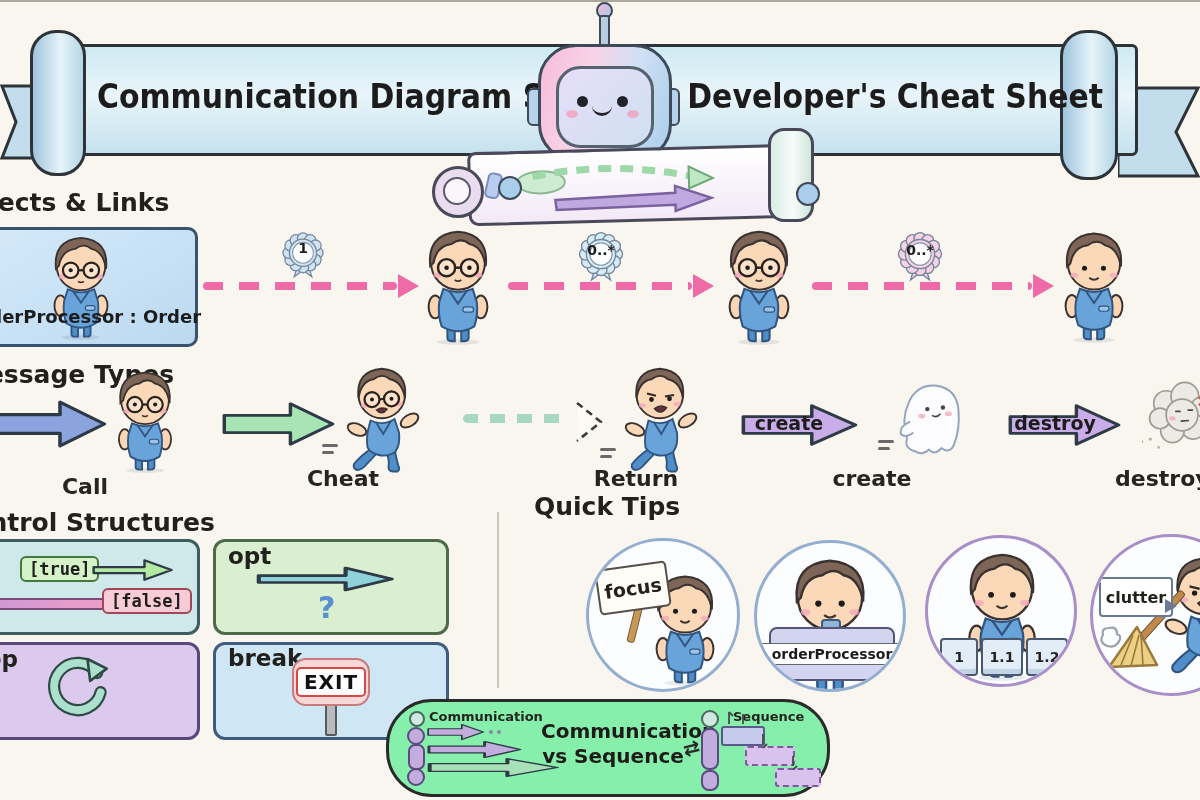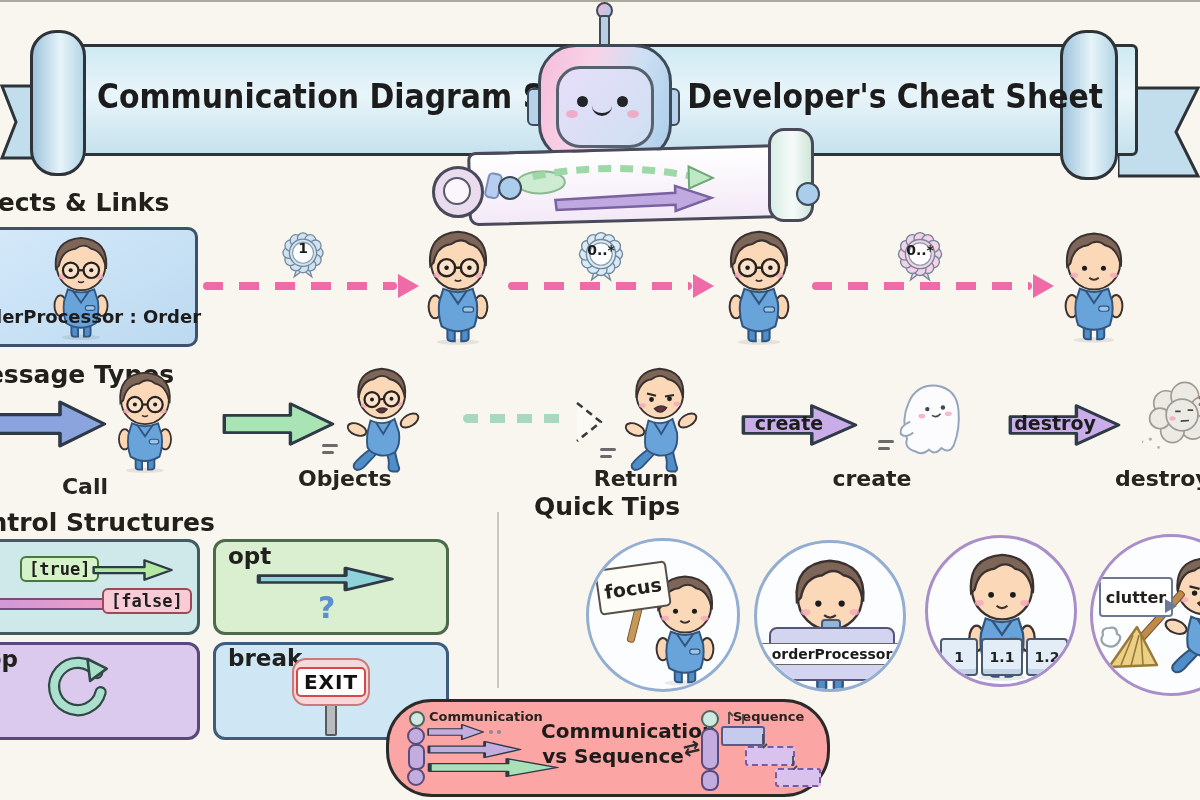--- a/index.html
+++ b/index.html
@@ -263,21 +263,21 @@
   <svg class="abs" style="left:222px;top:400px;width:114px;height:48px;color:#a9e5b4" preserveAspectRatio="none" viewBox="0 0 100 50">
       <use href="#blockarrow"></use>
     </svg>
   <div class="abs speed" style="left:322px;top:444px">
       <i></i>
       <i style="width:12px"></i>
     </div>
   <svg class="abs" style="left:334px;top:362px;width:94px;height:114px">
       <use href="#p-run"></use>
     </svg>
-  <div class="abs lbl" style="left:298px;top:466px;width:90px">Objects</div>
+  <div class="abs lbl" style="left:298px;top:466px;width:90px">Cheat</div>
 
   <div class="abs rdash" style="left:463px;top:414px;width:108px"></div>
   <svg class="abs" style="left:574px;top:400px" width="32" height="44">
     <path d="M3,3 L27,22 L3,41" fill="#fbfaf4" stroke="#3a3a3a" stroke-width="2.6" stroke-dasharray="7 5" stroke-linejoin="round"></path>
   </svg>
   <div class="abs speed" style="left:600px;top:448px">
       <i></i>
       <i style="width:12px"></i>
     </div>
   <svg class="abs" style="left:612px;top:362px;width:94px;height:114px">
@@ -377,21 +377,21 @@
       <polygon points="30,2 2,42 50,40" fill="#ecd084" stroke="#9a7a3c" stroke-width="2.5" stroke-linejoin="round"></polygon>
       <path d="M14,40 L26,10 M24,41 L32,10 M36,40 L34,10" stroke="#9a7a3c" stroke-width="1.6"></path>
     </svg>
     <svg class="abs" style="left:4px;top:86px" width="30" height="28">
       <path d="M8,22 Q2,18 6,12 Q4,5 12,5 Q20,3 20,11 Q26,13 21,20 Q16,26 8,22 Z" fill="none" stroke="#9aa2ac" stroke-width="2.2"></path>
     </svg>
     <div class="abs" style="left:6px;top:40px;width:70px;height:36px;background:#ffffff;border:2.5px solid #6a7a94;border-radius:4px;display:flex;align-items:center;justify-content:center;font:700 16px 'DejaVu Sans',sans-serif;color:#23211c">clutter</div>
     <div class="abs" style="left:72px;top:62px;width:0;height:0;border-top:7px solid transparent;border-bottom:7px solid transparent;border-left:12px solid #6a7a94"></div>
   </div>
 
-  <div class="abs" style="left:386px;top:699px;width:438px;height:92px;background:#fca5a5;border:3px solid #2a2a2a;border-radius:46px">
+  <div class="abs" style="left:386px;top:699px;width:438px;height:92px;background:#86efac;border:3px solid #2a2a2a;border-radius:46px">
 
     <div class="abs" style="left:20px;top:9px;width:12px;height:12px;border-radius:50%;background:#cfe8e0;border:2px solid #49685e"></div>
     <div class="abs" style="left:18px;top:25px;width:14px;height:14px;border-radius:50%;background:#c3adde;border:2px solid #5a4a7e"></div>
     <div class="abs" style="left:19px;top:42px;width:13px;height:22px;border-radius:7px;background:#c3adde;border:2px solid #5a4a7e"></div>
     <div class="abs" style="left:18px;top:66px;width:14px;height:14px;border-radius:50%;background:#c3adde;border:2px solid #5a4a7e"></div>
     <div class="abs mini-lbl" style="left:40px;top:7px">Communication</div>
     <svg class="abs" style="left:38px;top:21px;width:58px;height:18px;color:#c3adde" preserveAspectRatio="none" viewBox="0 0 100 50">
         <use href="#blockarrow"></use>
       </svg>
     <div class="abs" style="left:100px;top:28px;width:4px;height:4px;border-radius:50%;background:#8a8a9a"></div>

